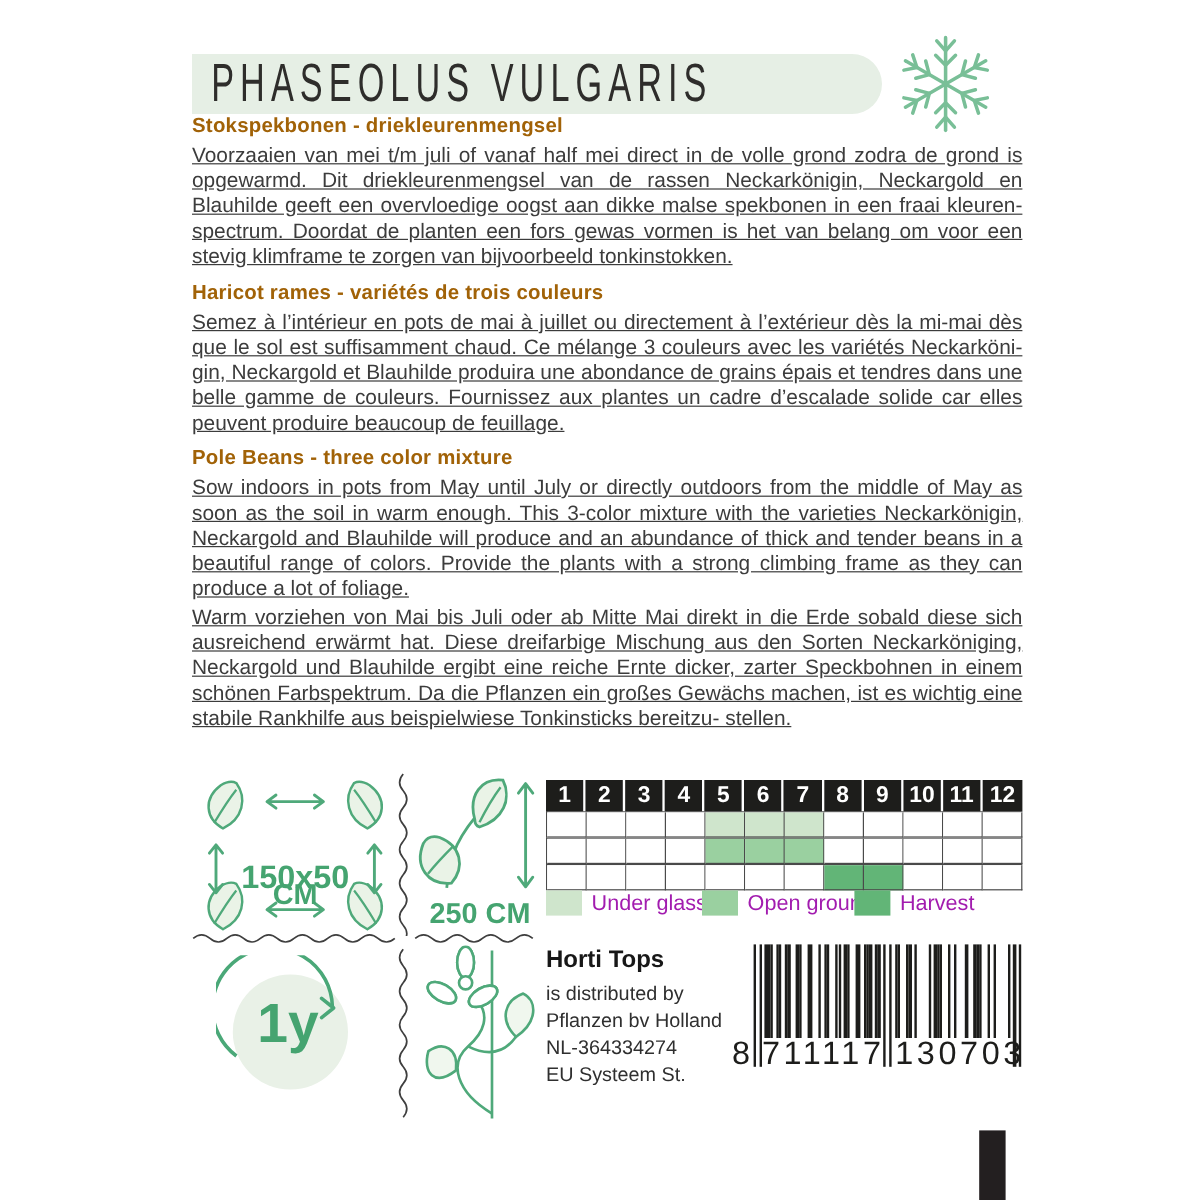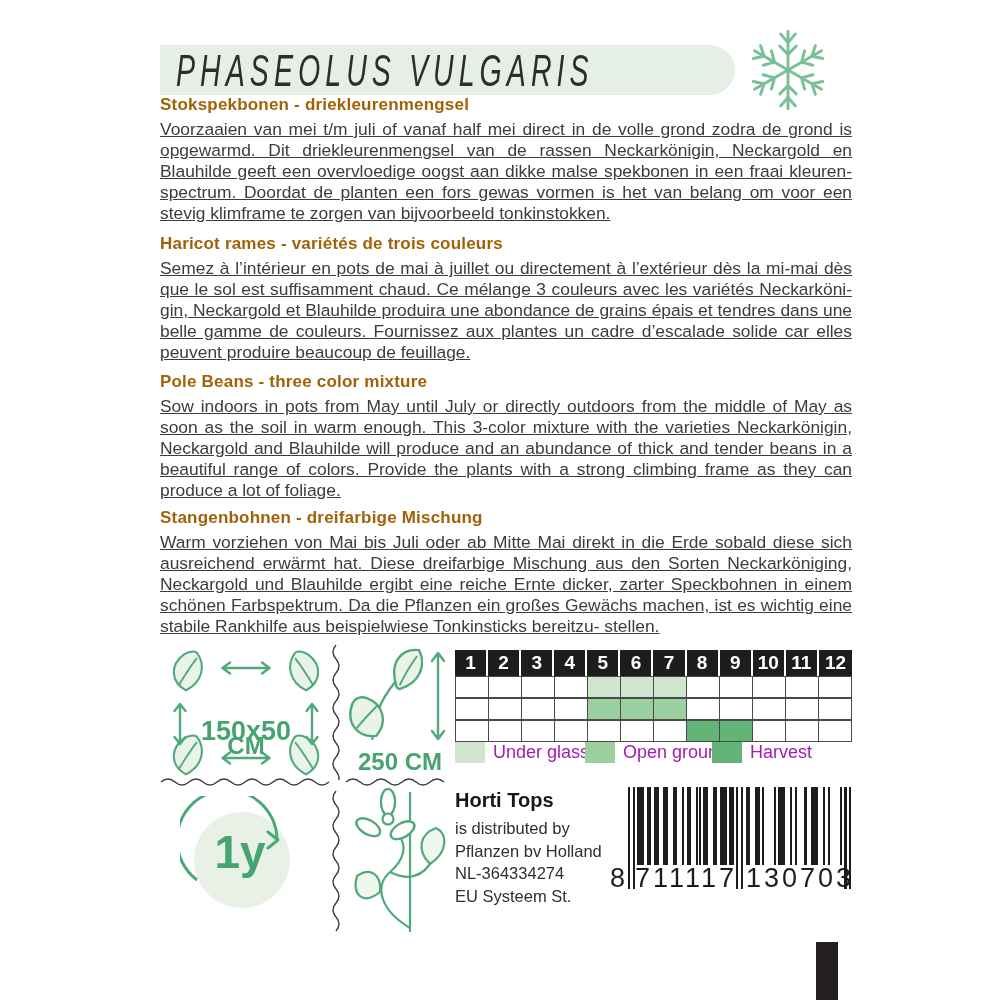--- a/index.html
+++ b/index.html
@@ -3,21 +3,21 @@
 <meta charset="utf-8">
 <style>
   html,body{margin:0;padding:0;}
   body{
     width:1000px;height:1000px;position:relative;background:#ffffff;
     font-family:"Liberation Sans", sans-serif;color:#3c3c3c;overflow:hidden;
   }
   
   .band{
     position:absolute;left:160px;top:45px;width:575px;height:50px;
-    background:#e6efe5;border-radius:0 26px 26px 0;display:flex;align-items:center;font-style:italic;
+    background:#e6efe5;border-radius:0 26px 26px 0;display:flex;align-items:center;
   }
   .band h1{
     margin:0 0 0 16px;font-size:34px;font-weight:400;color:#2e2d2b;
     letter-spacing:6px;transform:scale(.84,1.32);transform-origin:left center;white-space:nowrap;
   }
   .snowflake{position:absolute;left:742px;top:24px;}
   
   .section{position:absolute;left:160px;width:692px;}
   #sec-nl{top:91px}#sec-fr{top:230px}#sec-en{top:368px}#sec-de{top:504px}
   .section h2{margin:4px 0 4px 0;font-size:17px;font-weight:700;color:#a16207;letter-spacing:.2px;}
@@ -99,21 +99,20 @@
     </section>
     <section class="section" id="sec-fr">
       <h2 class="sec-heading">Haricot rames - variétés de trois couleurs</h2>
       <p class="sec-body">Semez à l’intérieur en pots de mai à juillet ou directement à l’extérieur dès la mi-mai dès que le sol est suffisamment chaud. Ce mélange 3 couleurs avec les variétés Neckarköni- gin, Neckargold et Blauhilde produira une abondance de grains épais et tendres dans une belle gamme de couleurs. Fournissez aux plantes un cadre d’escalade solide car elles peuvent produire beaucoup de feuillage.</p>
     </section>
     <section class="section" id="sec-en">
       <h2 class="sec-heading">Pole Beans - three color mixture</h2>
       <p class="sec-body">Sow indoors in pots from May until July or directly outdoors from the middle of May as soon as the soil in warm enough. This 3-color mixture with the varieties Neckarkönigin, Neckargold and Blauhilde will produce and an abundance of thick and tender beans in a beautiful range of colors. Provide the plants with a strong climbing frame as they can produce a lot of foliage.</p>
     </section>
     <section class="section" id="sec-de">
-      <h2 class="sec-heading">Stangenbohnen - dreifarbige Mischung</h2>
       <p class="sec-body">Warm vorziehen von Mai bis Juli oder ab Mitte Mai direkt in die Erde sobald diese sich ausreichend erwärmt hat. Diese dreifarbige Mischung aus den Sorten Neckarköniging, Neckargold und Blauhilde ergibt eine reiche Ernte dicker, zarter Speckbohnen in einem schönen Farbspektrum. Da die Pflanzen ein großes Gewächs machen, ist es wichtig eine stabile Rankhilfe aus beispielwiese Tonkinsticks bereitzu- stellen.</p>
     </section>
   </div>
 
 <div class="quad" id="quad-spacing">
   <svg class="abs" style="left:0;top:0" width="48" height="50" viewBox="0 0 52 52">
     <path d="M40,6 C50,20 46,38 28,47 C12,38 10,20 26,8 C31,5 36,4 40,6 Z" fill="#eaf3e7" stroke="#4fa97a" stroke-width="2.2"></path>
     <path d="M20,42 C26,32 32,22 40,12" fill="none" stroke="#4fa97a" stroke-width="2"></path>
   </svg>
   <svg class="abs" style="left:124px;top:0" width="48" height="50" viewBox="0 0 52 52">

